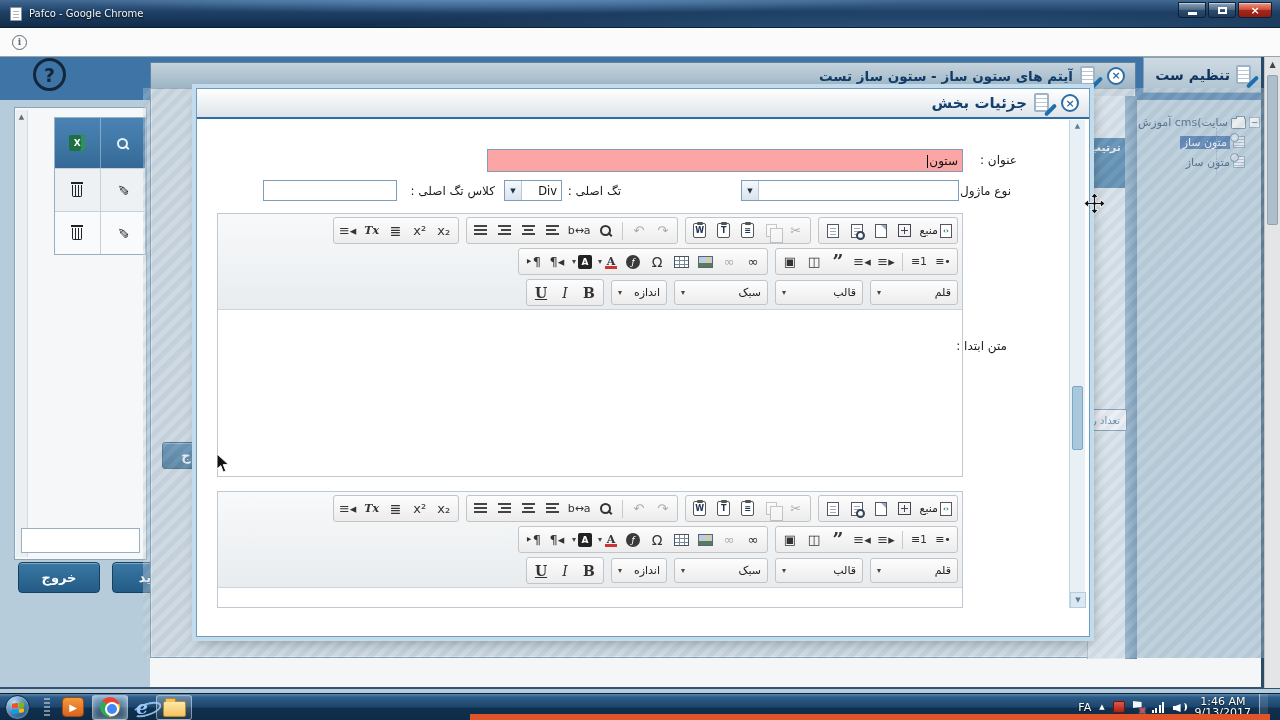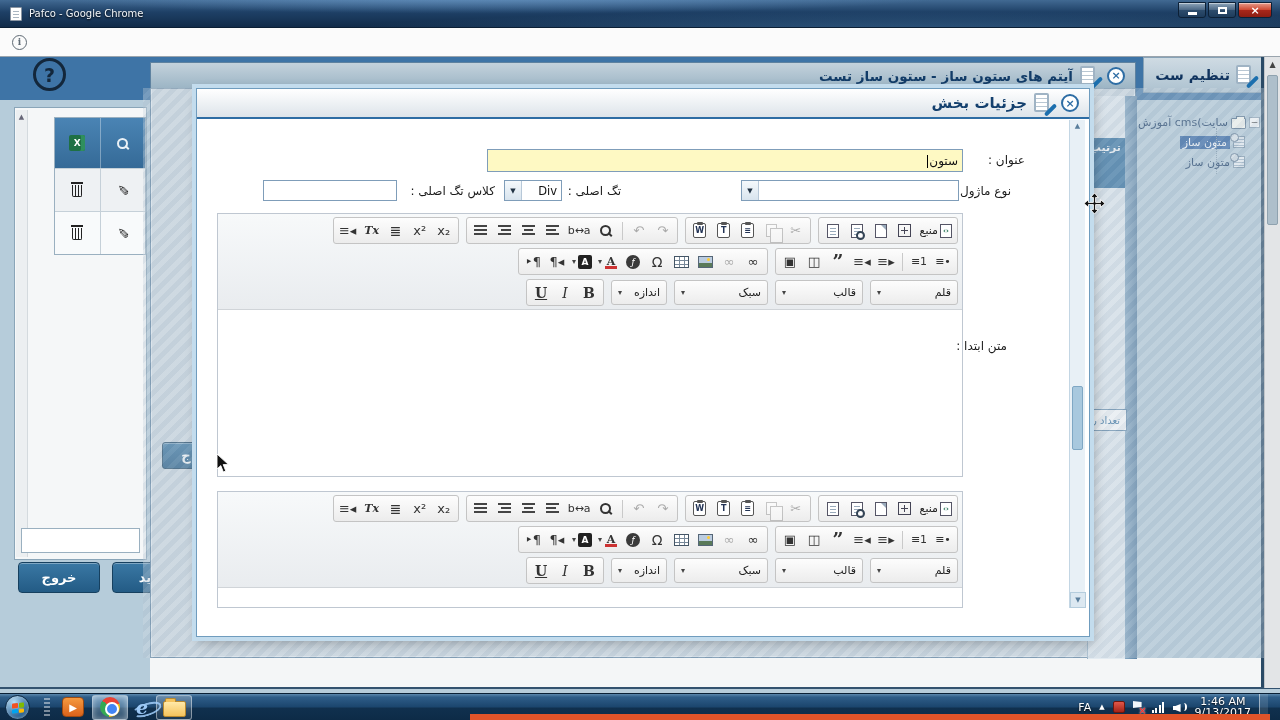--- a/index.html
+++ b/index.html
@@ -95,21 +95,21 @@
 
 
 .backdrop{position:absolute;left:143px;top:88px;width:1121px;height:570px;background:repeating-linear-gradient(135deg,rgba(178,194,208,.40) 0 5px,rgba(205,216,225,.40) 5px 10px);z-index:15}
 
 
 .modal{position:absolute;left:196px;top:88px;width:894px;height:549px;background:#fff;border:1px solid #6f9cbe;box-shadow:0 0 0 4px #c3dced,3px 5px 12px rgba(0,0,0,.3);z-index:20}
 .modal-header{position:absolute;left:0;top:0;width:100%;height:30px;background:linear-gradient(#ffffff,#dde4ea);border-bottom:2px solid #2e6da4}
 .modal-header .t{font-size:15px;font-weight:bold;color:#14406e;white-space:nowrap}
 .lbl{position:absolute;font-size:12px;color:#1b1b1b;direction:rtl;white-space:nowrap}
 .inp{position:absolute;background:#fff;border:1px solid #7f9db9;display:flex;align-items:center;direction:rtl;padding:0 4px;font-size:12px;color:#111;cursor:text}
-.inp.yellow{background:#fef9c3}
+.inp.yellow{background:#fca5a5}
 .inp .val::after{content:"";display:inline-block;width:1px;height:13px;background:#000;vertical-align:middle;margin-right:1px}
 .sel{position:absolute;background:#fff;border:1px solid #7f9db9;display:flex;direction:ltr;cursor:pointer}
 .sel .arrow{width:17px;border-right:1px solid #b7c8d8;background:linear-gradient(#f5f9fc,#d8e4ee);display:flex;align-items:center;justify-content:center;font-size:7px;color:#234}
 .sel .val{flex:1;display:flex;align-items:center;justify-content:flex-end;padding:0 4px;font-size:11.5px;color:#111;overflow:hidden;white-space:nowrap}
 
 
 .cke{position:absolute;border:1px solid #bfc7d1;background:#fff;display:flex;flex-direction:column;overflow:hidden}
 .cke-top{background:linear-gradient(#f7f9fa,#e9ecef);border-bottom:1px solid #d0d4d8;padding:1px 3px}
 .tb-row{display:flex;justify-content:flex-end;align-items:center;padding:2px 1px;direction:ltr}
 .tb-group{display:flex;align-items:center;border:1px solid #c4c4c4;border-radius:3px;background:linear-gradient(#fdfdfd,#ececec);margin-left:7px;padding:1px 2px;height:27px}
@@ -317,21 +317,21 @@
   <div class="modal">
     <div class="modal-header dlg-header">
       <span class="xclose">×</span>
       <span class="edit-icon">
           <i class="ei-doc"></i>
           <i class="ei-pen"></i>
         </span>
       <span class="t">جزئیات بخش</span>
     </div>
 
-    <span class="lbl" style="right:64px;top:64px">عنوان :</span>
+    <span class="lbl" style="right:72px;top:64px">عنوان :</span>
     <div class="inp yellow" style="left:290px;top:60px;width:476px;height:23px">
       <span class="val">ستون</span>
     </div>
 
     <span class="lbl" style="right:78px;top:95px">نوع ماژول :</span>
     <div class="sel" style="left:544px;top:91px;width:218px;height:21px">
       <span class="arrow">▼</span>
     </div>
 
     <span class="lbl" style="right:468px;top:95px">تگ اصلی :</span>

